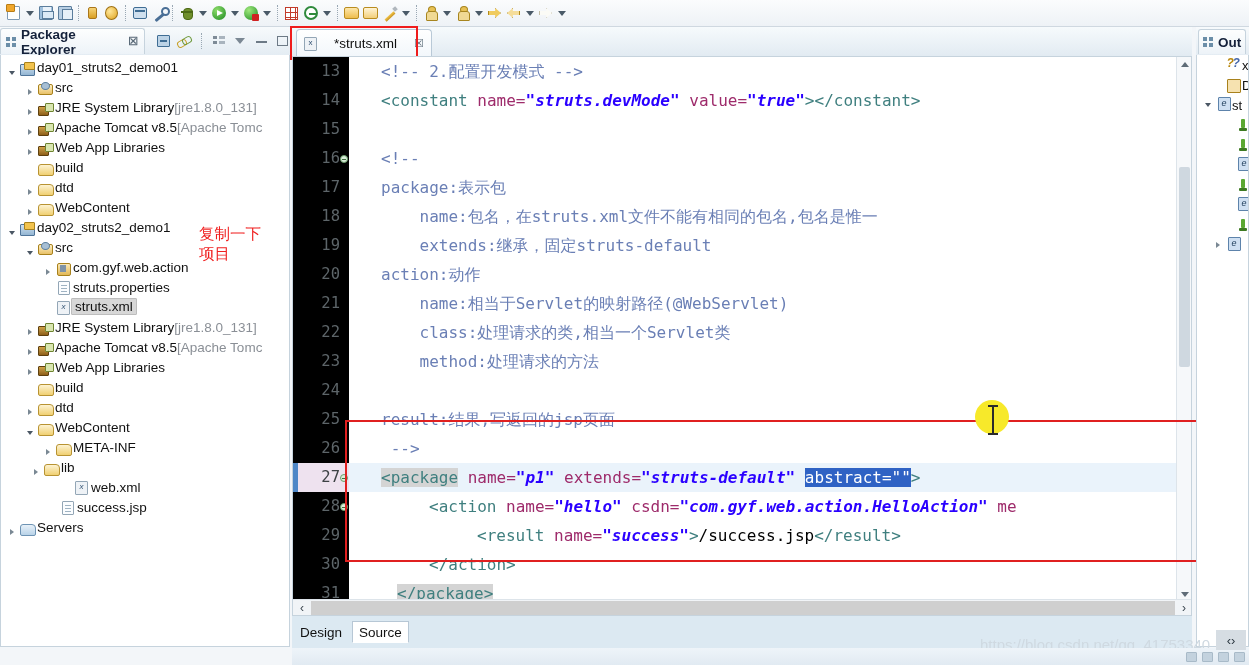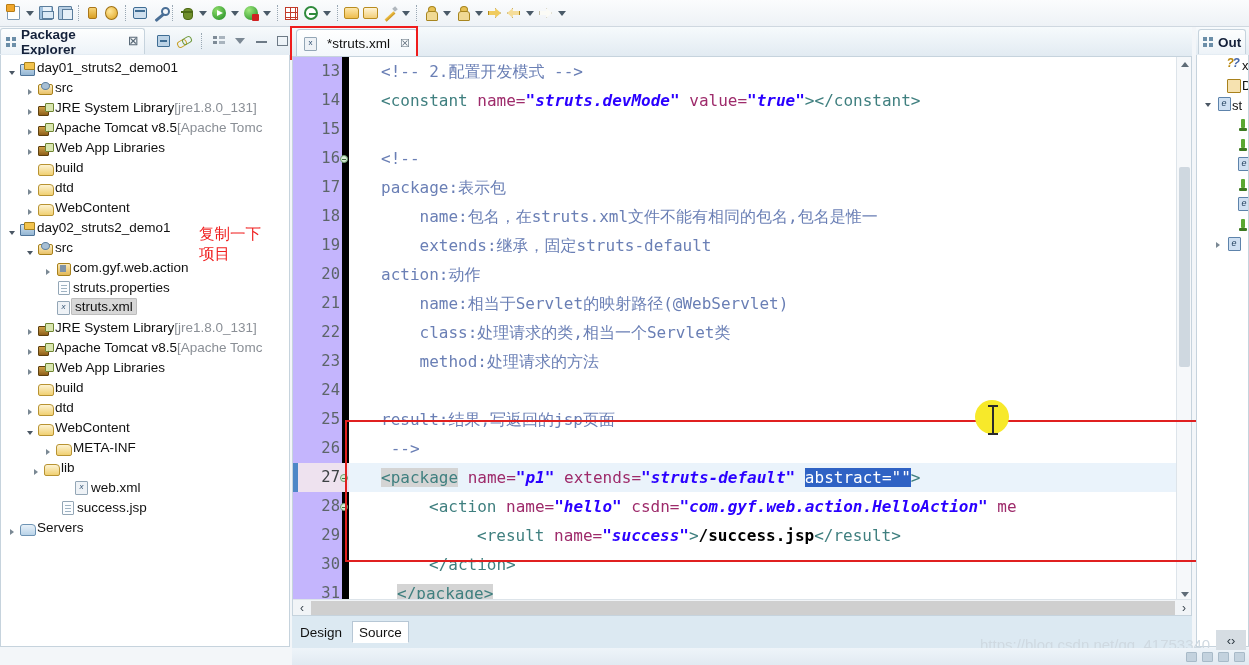--- a/index.html
+++ b/index.html
@@ -148,50 +148,50 @@
   .i-xml::after{content:"x";position:absolute;left:0;right:0;top:0px;text-align:center;font-size:8px;color:#2d4d6e;font-family:"Liberation Sans",sans-serif;}
   .i-file{width:12px;height:14px;background:#fbfdff;border:1px solid #93a6b6;border-radius:1px;position:relative;}
   .i-file::after{content:"";position:absolute;left:2px;top:3px;right:2px;height:1px;background:#9fb3c3;box-shadow:0 3px 0 #9fb3c3,0 6px 0 #9fb3c3;}
 
   .annot-red{ position:absolute; color:#f02020; font-size:15.5px; line-height:19px; font-family:"DejaVu Sans",sans-serif; white-space:nowrap;}
 
   
   .ed-tabrow{ position:absolute; left:292px; top:27px; width:900px; height:29px;
     background:linear-gradient(#f6fafc,#e2ebf2); }
   .ed-tab{ position:absolute; left:4px; top:2px; height:28px;
-    display:flex;align-items:center;gap:10px;padding:0 7px;
+    display:flex;align-items:center;gap:17px;padding:0 7px;
     background:linear-gradient(#ffffff,#f2f7fb);
     border:1px solid #b9c9d7;border-bottom:none;border-radius:4px 4px 0 0;
     font-size:13.5px;color:#111;}
   .ed-redbox{ position:absolute; left:290px; top:26px; width:128px; height:34px;
     border:2.5px solid #ef1c1c; pointer-events:none; }
 
   .ed-area{ position:absolute; left:292px; top:56px; width:900px; height:560px;
     background:#fff; border:1px solid #c6d3dd; overflow:hidden; }
-  .gutter{ position:absolute; left:0; top:0; width:56px; height:560px; background:#c4b5fd;
+  .gutter{ position:absolute; left:0; top:0; width:56px; height:560px; background:#000000;
     border-right:7px solid #000000; }
   .gline{ position:absolute; left:0; width:56px; height:29px; text-align:right;
     padding-right:9px; font-family:"DejaVu Sans Mono", monospace; font-size:15.5px;
     color:#5d6569; line-height:29px; }
   .gline.cur{ background:#eee2ef; color:#3d4245; }
   .gline .changebar{ position:absolute; left:0; top:0; width:5px; height:29px; background:#4e87c7; }
   .fold{ position:absolute; right:1px; top:11px; width:8px; height:8px; border:1px solid #6a9f6a;
          border-radius:50%; background:#d9ecd9; }
   .fold::after{ content:""; position:absolute; left:1px; top:3px; width:4px; height:1px; background:#3e6e3e;}
 
   .code{ position:absolute; left:56px; top:0; width:844px; height:560px;
     font-family:"DejaVu Sans Mono", monospace; font-size:16px; line-height:29px;
     white-space:pre; color:#222; }
   .cl{ position:absolute; left:0; height:29px; white-space:pre; }
   .cl.cur{ background:#eaf3fb; width:844px; }
   .tag{ color:#3f7f7f; }
   .attr{ color:#9e2b6b; }
   .val{ color:#2a00ff; font-style:italic; font-weight:bold; }
   .cmt{ color:#6a7fb5; }
-  .txt{ color:#000; font-weight:bold; }
+  .txt{ color:#000; font-weight:normal; }
   .occ{ background:#d4d4d4; }
   .selbox{ background:#2f62c4; color:#fff; }
 
   .vscroll{ position:absolute; right:0; top:0; width:15px; height:545px; background:#f6f8fa; border-left:1px solid #dde4ea;}
   .vs-up,.vs-dn{ width:15px;height:15px; display:flex;align-items:center;justify-content:center;}
   .vs-up::after{content:"";border-left:4px solid transparent;border-right:4px solid transparent;border-bottom:5px solid #5f6c77;}
   .vs-dn::after{content:"";border-left:4px solid transparent;border-right:4px solid transparent;border-top:5px solid #5f6c77;}
   .vs-thumb{ position:absolute; left:2px; top:110px; width:11px; height:200px; background:#cfd8e0; border-radius:2px;}
   .hscroll{ position:absolute; left:0; bottom:0; width:900px; height:16px; background:#f1f4f7; border-top:1px solid #dde4ea; display:flex; align-items:center;}
   .hs-l,.hs-r{ width:18px;height:15px;display:flex;align-items:center;justify-content:center;font-size:12px;color:#3c4750;}

